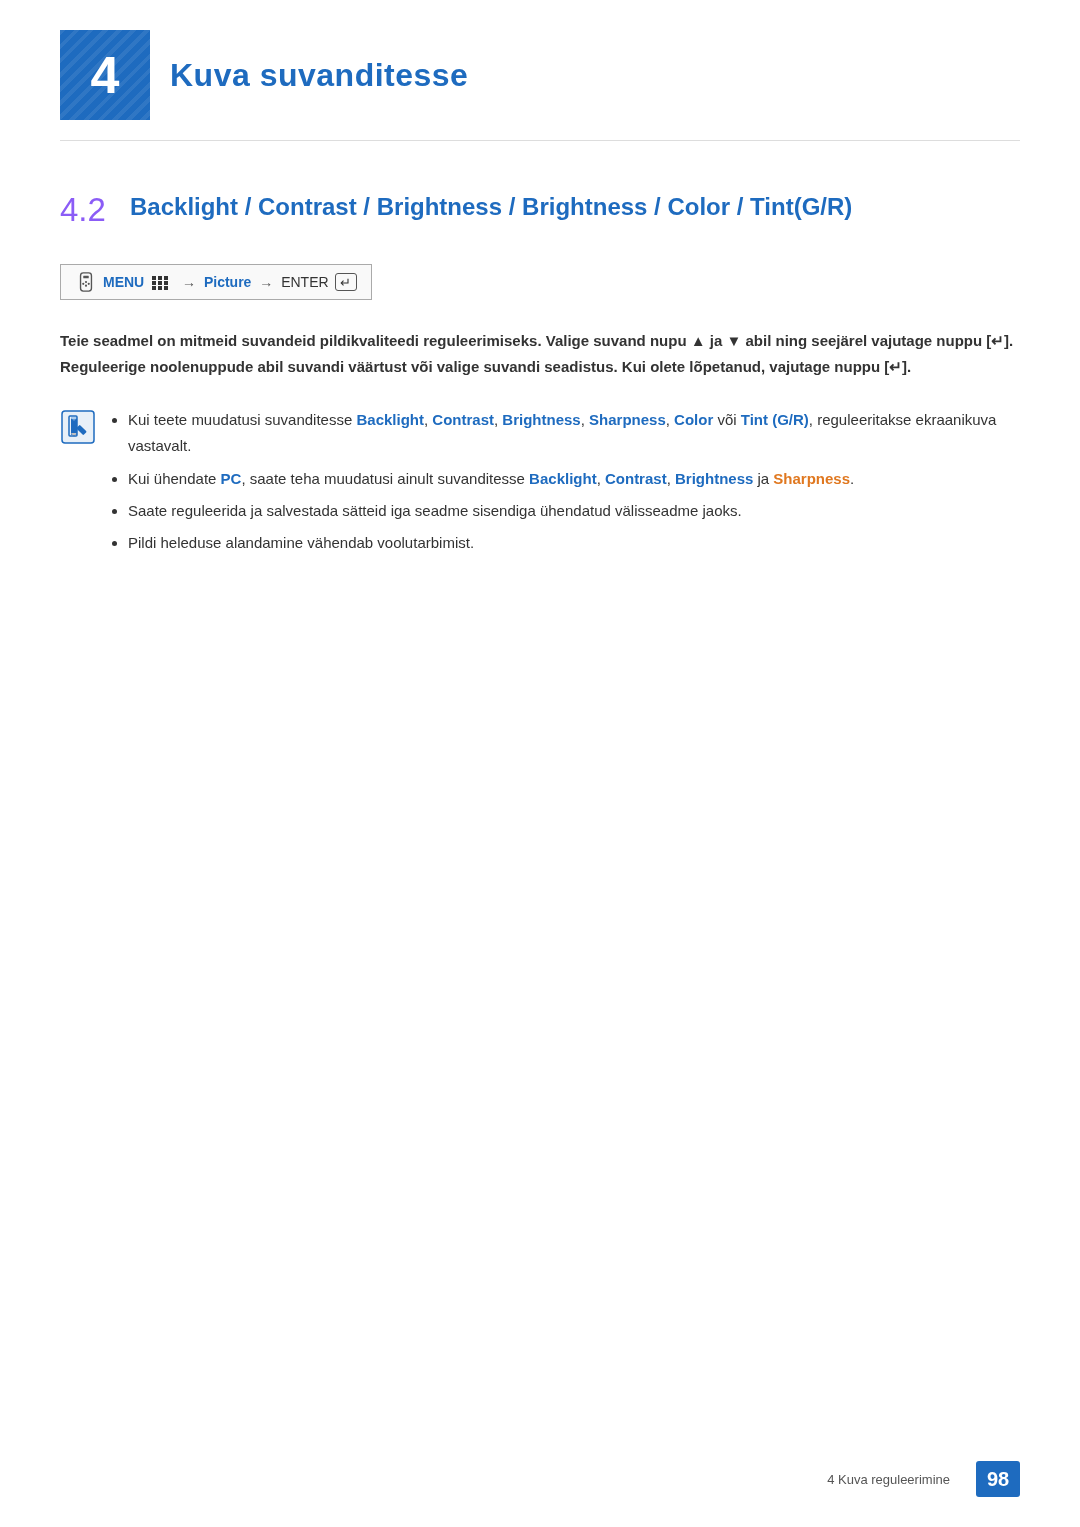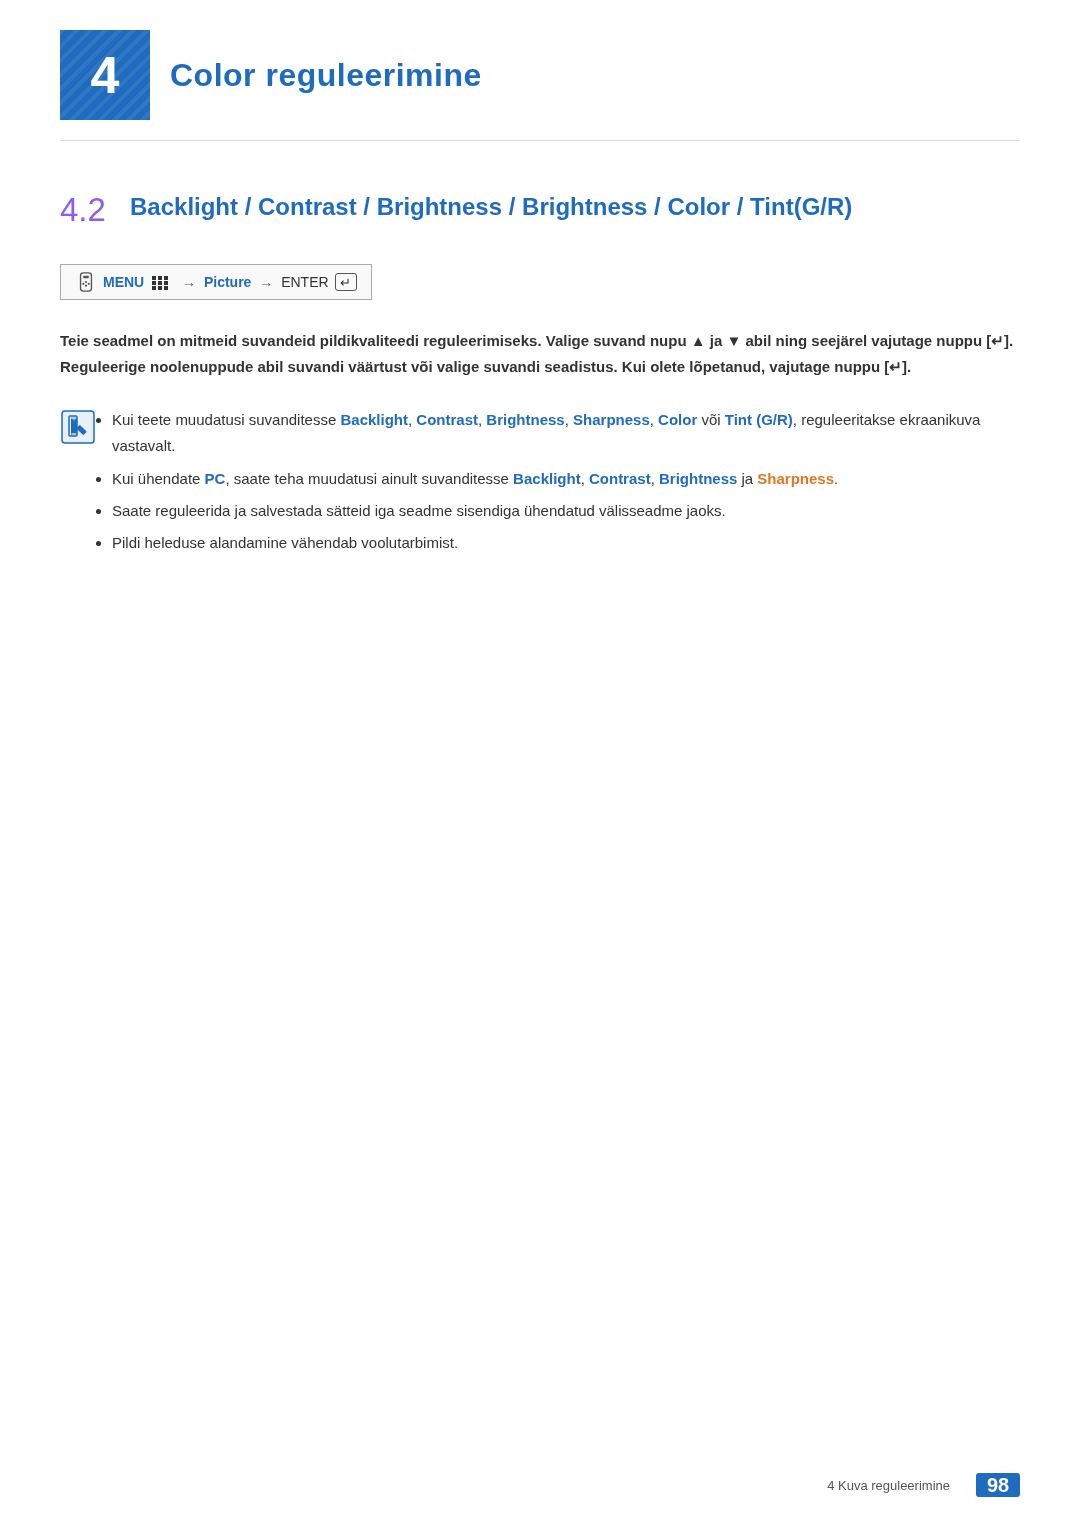--- a/index.html
+++ b/index.html
@@ -155,20 +155,21 @@
       line-height: 1.7;
       color: #333;
       margin-bottom: 28px;
       font-weight: bold;
     }
 
     
     .note-area {
       display: flex;
       align-items: flex-start;
+      gap: 16px;
       margin-bottom: 10px;
       justify-content: center;
     }
 
     .note-icon {
       flex-shrink: 0;
       width: 36px;
       height: 36px;
       margin-top: 2px;
     }
@@ -214,35 +215,35 @@
       font-size: 13px;
       color: #555;
     }
 
     .footer-page-box {
       background: #1e6bbf;
       color: #ffffff;
       font-size: 20px;
       font-weight: bold;
       width: 44px;
-      height: 24px;
+      height: 36px;
       display: flex;
       align-items: center;
       justify-content: center;
       border-radius: 3px;
     }
   </style>
 </head>
 <body>
 
 <div class="chapter-header">
   <div class="chapter-number-box">
     <span>4</span>
   </div>
-  <span class="chapter-title-text">Color reguleerimine</span>
+  <span class="chapter-title-text">Kuva suvanditesse</span>
 </div>
 
 <div class="section">
   <div class="section-heading">
     <span class="section-number">4.2</span>
     <span class="section-title">Backlight / Contrast / Brightness / Brightness / Color / Tint(G/R)</span>
   </div>
 
   
   <div class="menu-path-box">

